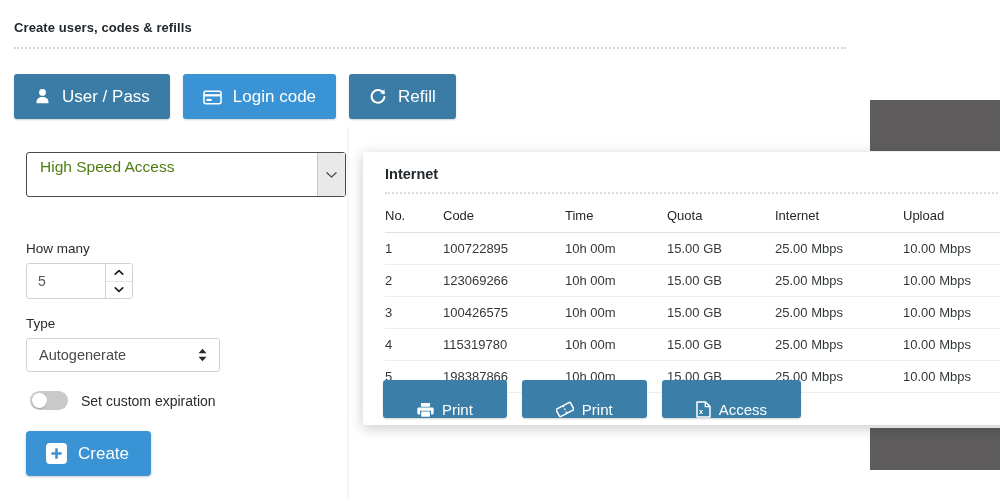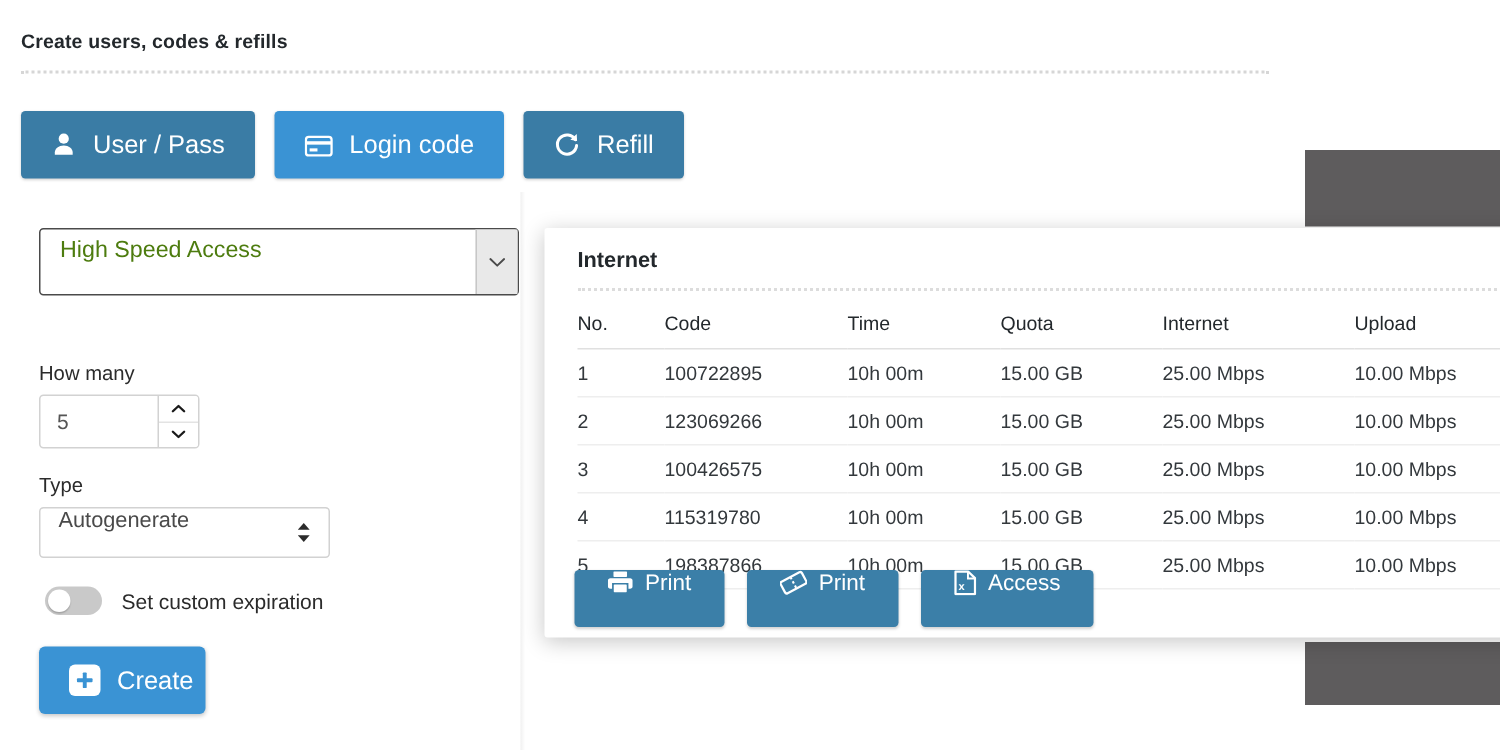--- a/index.html
+++ b/index.html
@@ -140,21 +140,21 @@
   }
   .stepper .spin button:first-child { border-bottom: 1px solid #e3e3e3; }
 
   #type-group { position: absolute; left: 26px; top: 188px; width: 200px; }
   .select-plain {
     position: relative;
     width: 194px; height: 34px;
     background: #fff;
     border: 1px solid #d2d2d2;
     border-radius: 3px;
-    display: flex; align-items: flex-start;
+    display: flex; align-items: center;
     padding: 0 30px 0 12px;
     font-size: 14.5px;
     color: #4a4a4a;
     cursor: pointer;
   }
   .select-plain .updown {
     position: absolute; right: 12px; top: 50%;
     transform: translateY(-50%);
     display: flex; flex-direction: column; gap: 2px;
     color: #333;
@@ -180,21 +180,21 @@
     background: #fff;
     border-radius: 50%;
     box-shadow: 0 1px 1px rgba(0,0,0,.2);
   }
   #expiration-label { font-size: 14px; color: #2b2b2b; }
 
   #create-button {
     position: absolute;
     left: 26px; top: 303px;
     height: 45px;
-    padding: 0 8px 0 20px;
+    padding: 0 22px 0 20px;
     border: none; border-radius: 4px;
     background: #3a93d4;
     color: #fff;
     font-size: 17px;
     font-family: "Liberation Sans", sans-serif;
     display: flex; align-items: center; gap: 11px;
     cursor: pointer;
     box-shadow: 0 1px 3px rgba(0,0,0,.22);
   }
   .plus-badge {
@@ -256,23 +256,23 @@
   .col-quota { width: 108px; }
   .col-dl    { width: 128px; }
   .col-ul    { width: auto; }
 
   #accounts-actions {
     position: absolute;
     left: 383px; top: 380px;
     display: flex; gap: 15px;
   }
   .action-btn {
-    display: flex; align-items: flex-start; gap: 8px;
+    display: flex; align-items: flex-end; gap: 8px;
     height: 38px;
-    padding: 0 22px;
+    padding: 0 34px;
     border: none; border-radius: 3px;
     background: #3b7fa8;
     color: #fff;
     font-size: 15px;
     font-family: "Liberation Sans", sans-serif;
     cursor: pointer;
     box-shadow: 0 1px 2px rgba(0,0,0,.18);
     white-space: nowrap;
   }
   .action-btn .ic { display: flex; align-items: center; }

